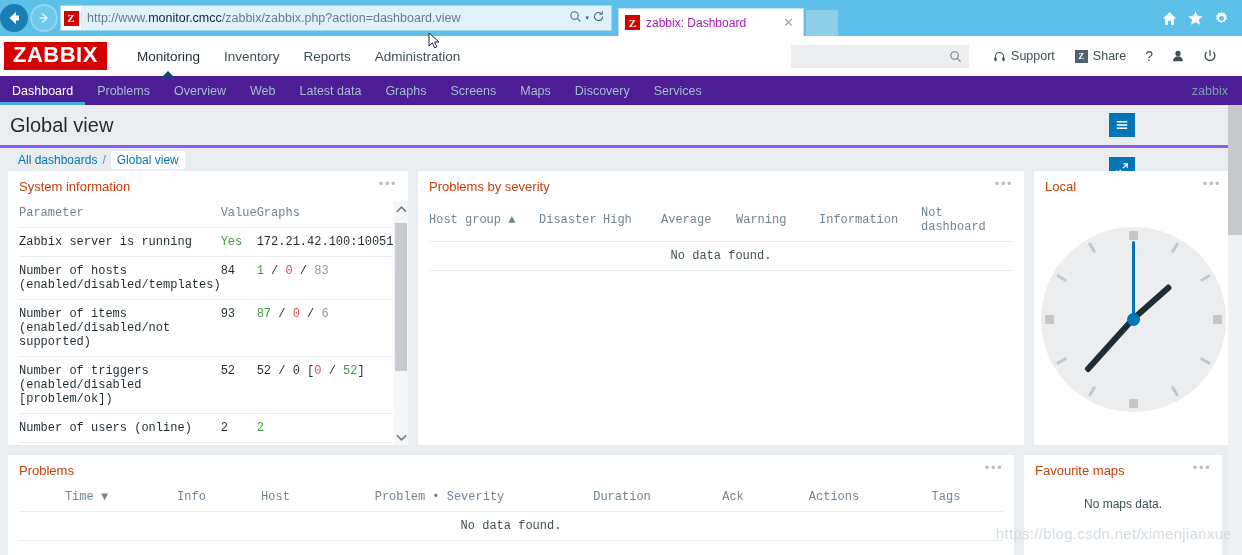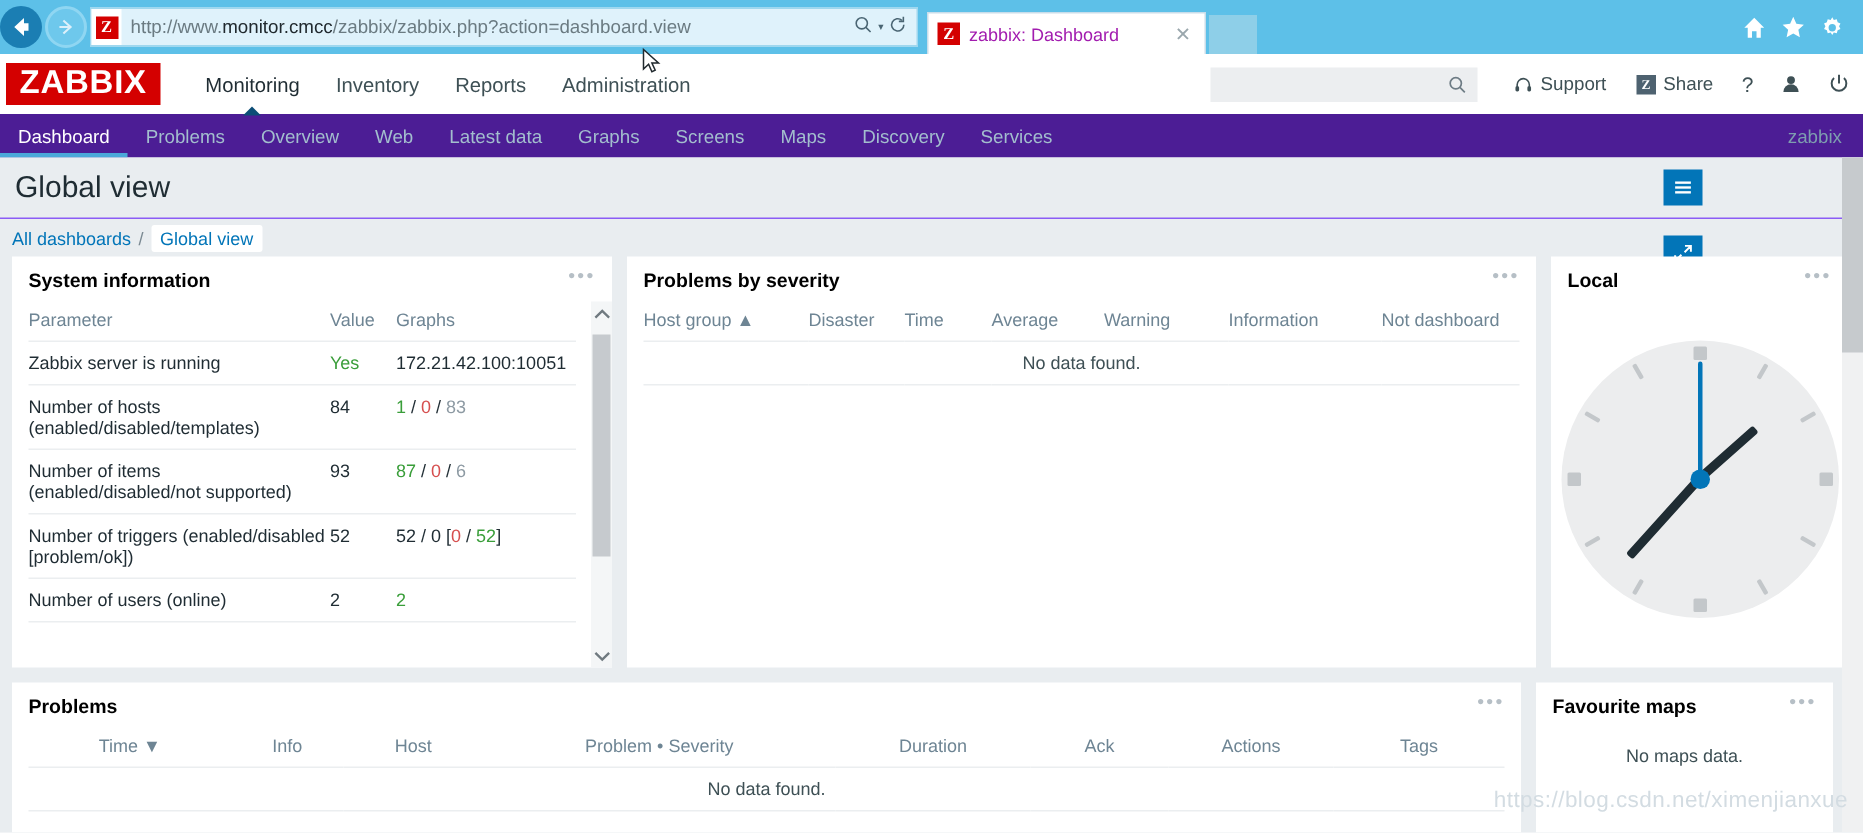--- a/index.html
+++ b/index.html
@@ -61,21 +61,21 @@
   #main-menu{ display:flex; align-items:center; margin-left:18px; gap:0; height:40px;}
   .menu-item{
     padding:0 12px;height:40px;display:flex;align-items:center;font-size:13.5px;color:#3e5055;
     position:relative;
   }
   .menu-item.active{ color:#1f2c33; }
   .menu-item.active::after{
     content:""; position:absolute; bottom:-1px; left:50%; transform:translateX(-50%);
     border-left:6px solid transparent;border-right:6px solid transparent;border-bottom:6px solid #0c4d76;
   }
-  #header-right{ margin-left:auto; display:flex;align-items:center;gap:0;padding-right:0; }
+  #header-right{ margin-left:auto; display:flex;align-items:center;gap:0;padding-right:16px; }
   #zbx-search{
     width:178px;height:23px;background:#eceef0;border:none;display:flex;align-items:center;
     justify-content:flex-end;padding-right:7px;color:#6e7c85;margin-right:14px;
   }
   .hdr-link{display:flex;align-items:center;gap:5px;color:#3e5055;font-size:12.5px;padding:0 10px;}
   .hdr-icon{display:flex;align-items:center;justify-content:center;color:#3e5055;padding:0 9px;}
   .zshare-badge{width:13px;height:13px;background:#4e6270;color:#fff;font-size:9px;font-weight:bold;
     display:flex;align-items:center;justify-content:center;font-family:"Liberation Serif",serif;}
 
   
@@ -97,35 +97,35 @@
   #page-title{ font-size:20px;color:#1f2c33;font-weight:normal; }
   #title-actions{ margin-left:auto;display:flex;align-items:flex-start;gap:20px;padding-right:18px;flex-direction:column; }
   .btn-primary{
     background:#0275b8;color:#fff;border:none;height:24px;padding:0 12px;font-size:12px;
     font-family:"Liberation Sans",sans-serif; display:flex;align-items:center;
   }
   .btn-icon{
     background:#0275b8;color:#fff;border:none;width:26px;height:24px;display:flex;
     align-items:center;justify-content:center;
   }
-  #breadcrumb{ height:26px;display:flex;align-items:center;padding:0 8px;gap:5px;font-size:12px;
-               border-top:1px solid #8b5cf6;}
+  #breadcrumb{ height:26px;display:flex;align-items:center;padding:0 18px;gap:5px;font-size:12px;
+               border-top:3px solid #8b5cf6;}
   #breadcrumb a{color:#0275b8;text-decoration:none}
   #breadcrumb .sep{color:#7b8a93}
   #breadcrumb .crumb-current{background:#fff;padding:2px 6px;color:#0275b8;border-radius:2px;}
 
   
   #dash{ position:relative; padding:0 8px; }
   .row{ display:flex; gap:10px; }
   .widget{ background:#fff; position:relative; }
   .widget-head{ display:flex;align-items:center;height:30px;padding:0 11px; }
-  .widget-title{ font-size:13px;font-weight:bold;color:#000000; }
+  .widget-title{ font-size:13px;font-weight:normal;color:#c2410c; }
   .widget-menu{ margin-left:auto;color:#b6bfc6;letter-spacing:1.5px;font-size:13px;line-height:1;padding-bottom:6px}
 
-  table.wtable{ width:100%; border-collapse:collapse; font-size:12px; }
+  table.wtable{ width:100%; border-collapse:collapse; font-size:12px;font-family:Liberation Mono, monospace; }
   table.wtable th{
     text-align:left;font-weight:normal;color:#6e8594;padding:5px 0 7px;border-bottom:1px solid #ebeef0;
     font-size:12px;
   }
   table.wtable td{ padding:7px 0; border-bottom:1px solid #ebeef0; vertical-align:top; }
   .g{color:#3a9e3a}.r{color:#d64f4f}.gy{color:#8d9aa3}
   .nodata{ text-align:center;color:#3e5055;padding:14px 0;font-size:12px; }
 
   
   #w-sysinfo{ width:400px; height:274px; overflow:hidden; }
@@ -431,21 +431,21 @@
         <div class="widget-head">
           <span class="widget-title">Problems by severity</span>
           <span class="widget-menu">•••</span>
         </div>
         <div style="padding:0 11px">
           <table class="wtable">
             <thead>
                 <tr class="sev-head">
               <th style="width:110px">Host group ▲</th>
               <th style="width:64px">Disaster</th>
-              <th style="width:58px">Time</th>
+              <th style="width:58px">High</th>
               <th style="width:75px">Average</th>
               <th style="width:83px">Warning</th>
               <th style="width:102px">Information</th>
               <th>Not dashboard</th>
             </tr>
               </thead>
             <tbody>
                 <tr>
                   <td colspan="7" class="nodata">No data found.</td>
                 </tr>

